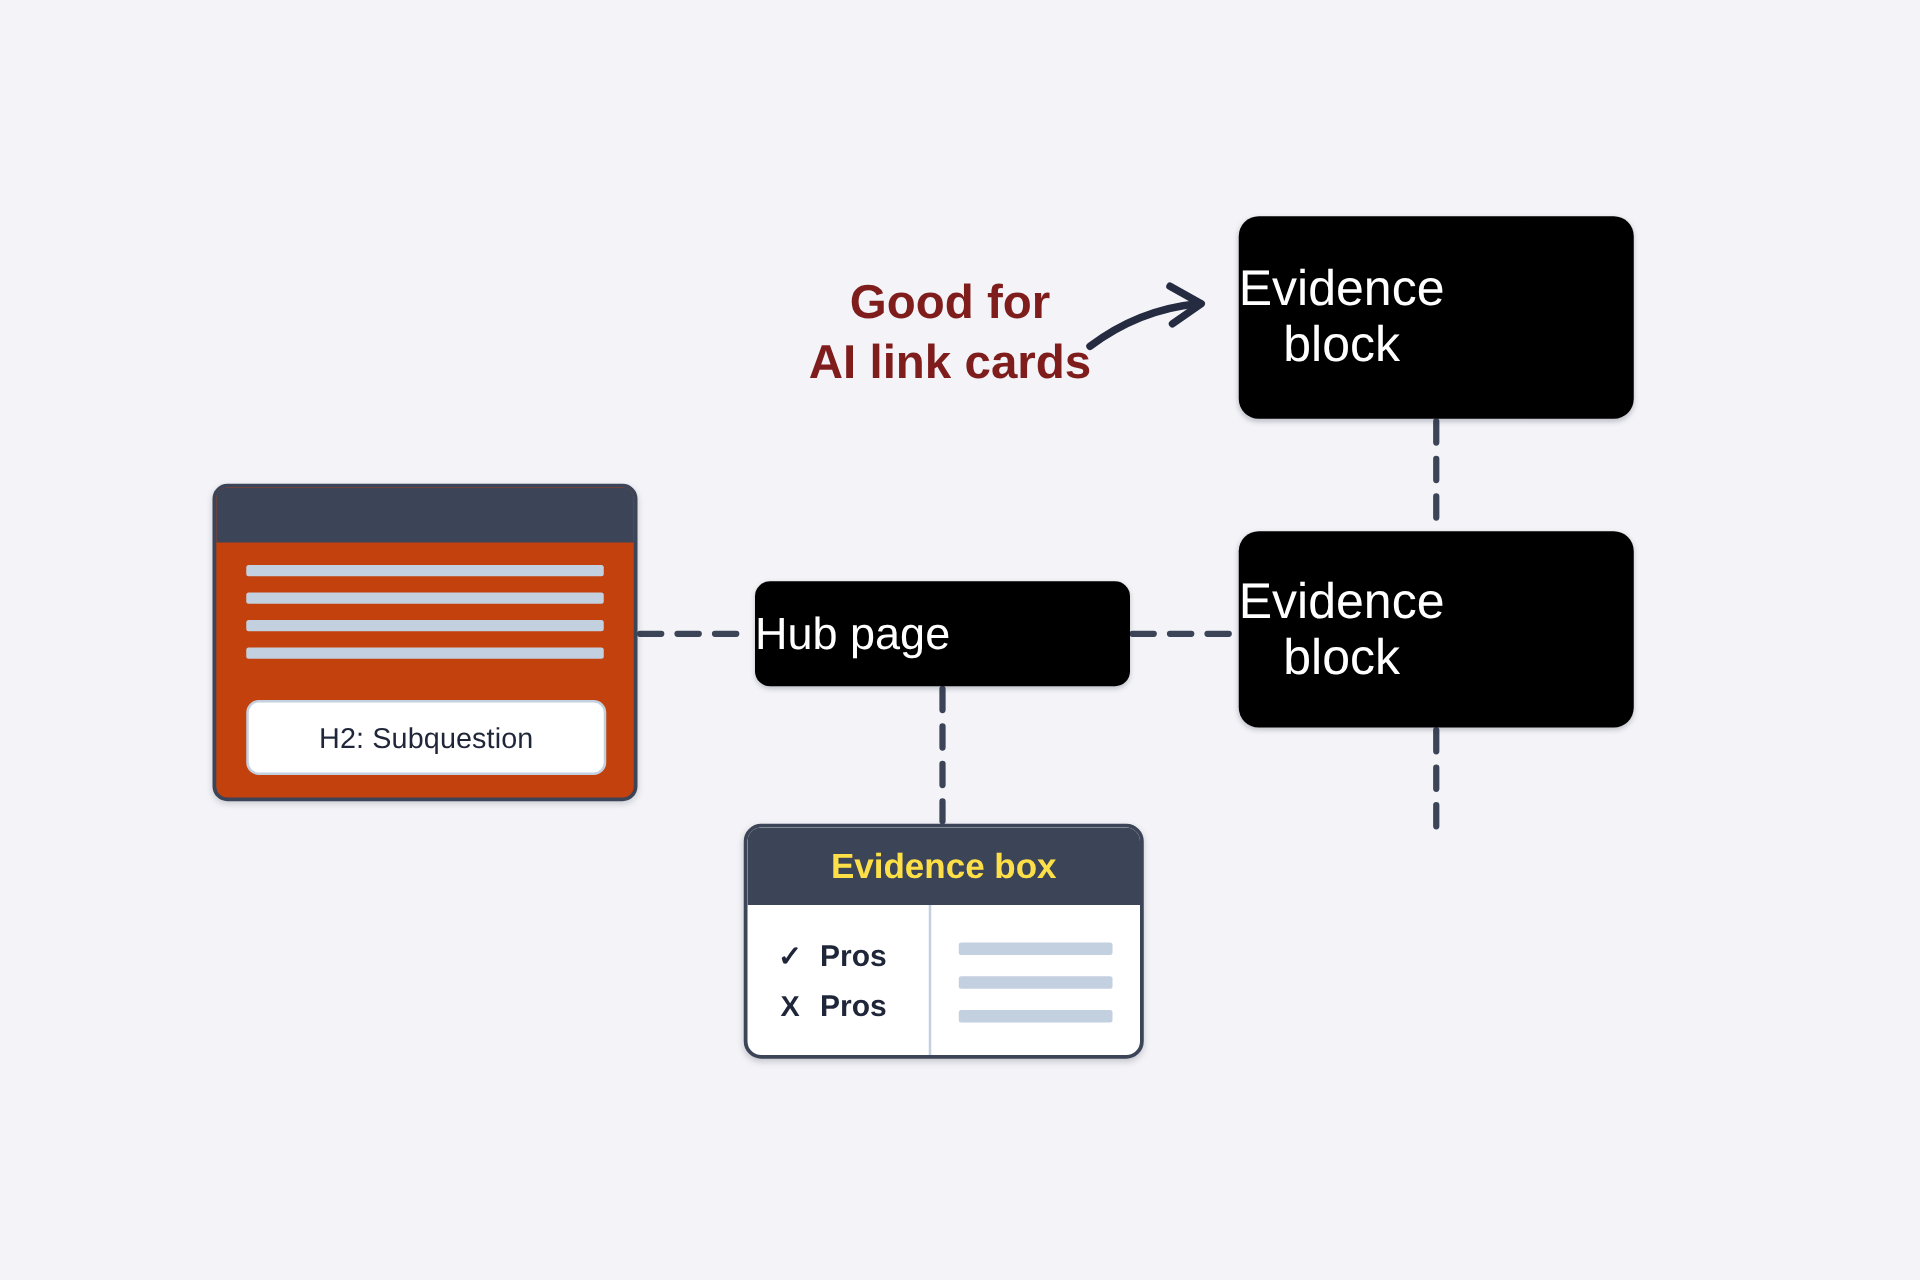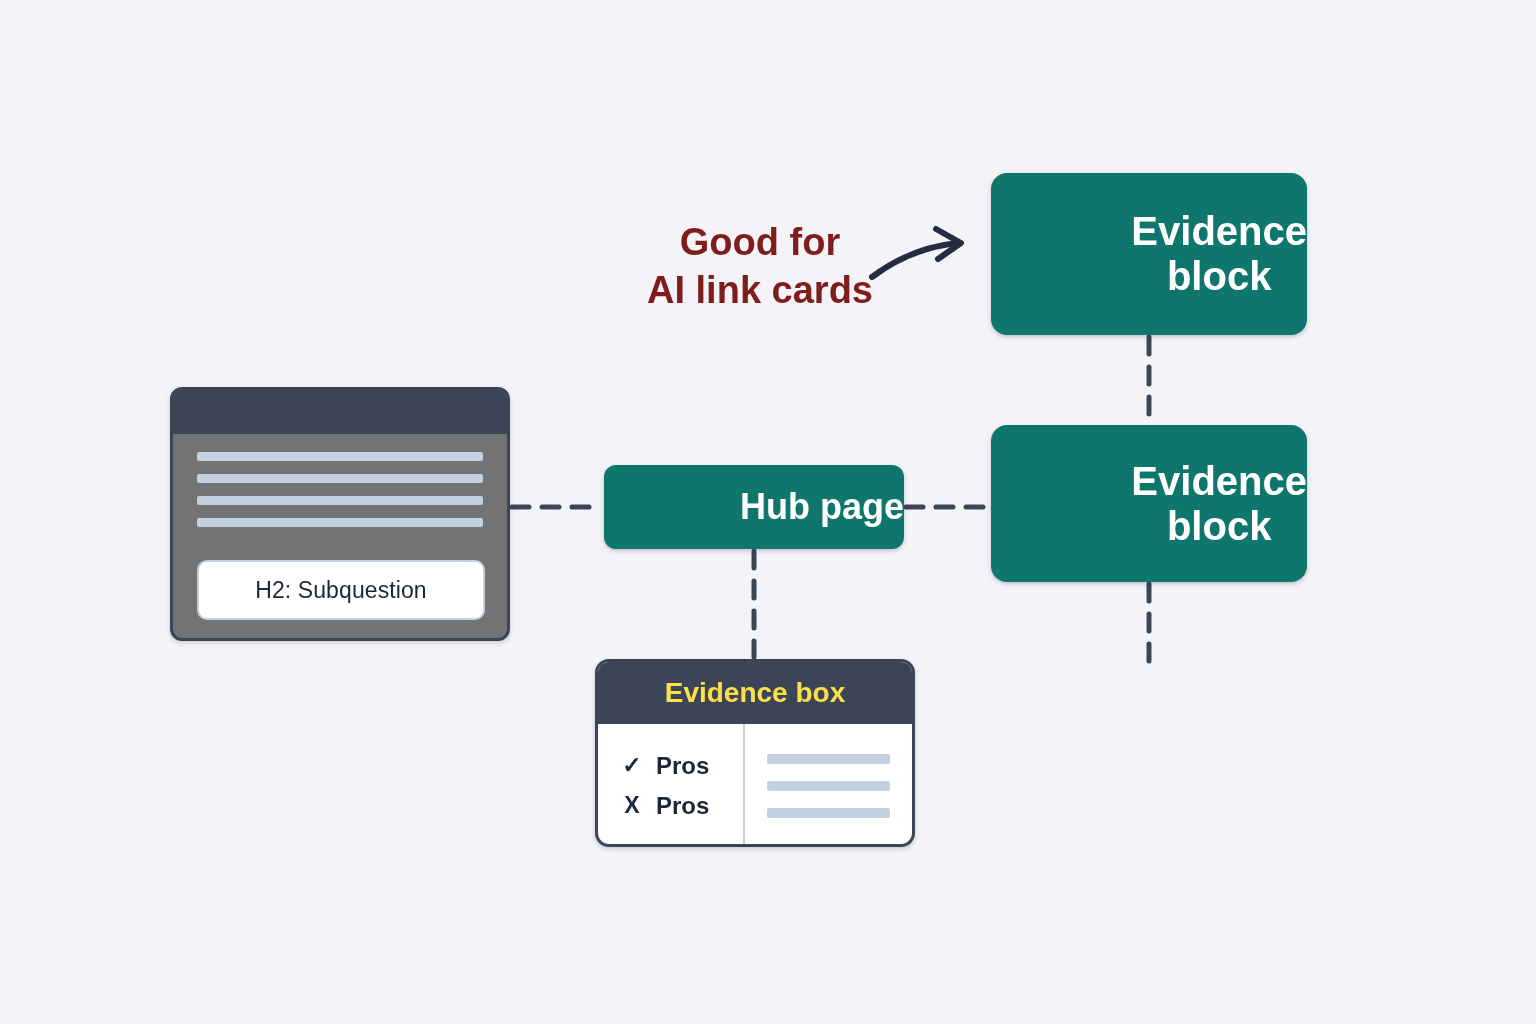--- a/index.html
+++ b/index.html
@@ -11,42 +11,42 @@
     position:relative;
   }
   .stage{position:absolute;inset:0;}
 
   
   #links{position:absolute;left:0;top:0;width:1536px;height:1024px;}
 
   
   .node{
     position:absolute;
-    background:#0f766e;
+    background:#000000;
     border-radius:16px;
-    display:flex;align-items:center;justify-content:flex-end;
+    display:flex;align-items:center;justify-content:flex-start;
     text-align:center;
     color:#ffffff;
-    font-weight:bold;
+    font-weight:normal;
     line-height:1.12;
     box-shadow:0 2px 4px rgba(40,47,66,.25);
     box-sizing:border-box;
   }
   .node-lg{font-size:40px;}
   .node-hub{font-size:36px;}
 
   #node-evidence-block{left:991px;top:173px;width:316px;height:162px;}
   #node-internal-links{left:991px;top:425px;width:316px;height:157px;}
   #node-policy-checks{left:991px;top:665px;width:316px;height:154px;}
   #node-hub-page{left:604px;top:465px;width:300px;height:84px;border-radius:12px;}
 
   
   #doc-card{
     position:absolute;left:170px;top:387px;width:340px;height:254px;
-    background:#737373;
+    background:#c2410c;
     border:3px solid #3c4458;
     border-radius:12px;
     box-sizing:border-box;
     overflow:hidden;
     box-shadow:0 2px 5px rgba(40,47,66,.20);
   }
   #doc-card-header{
     height:44px;background:#3c4458;width:100%;
   }
   #doc-card-body{padding:18px 24px 0 24px;}

